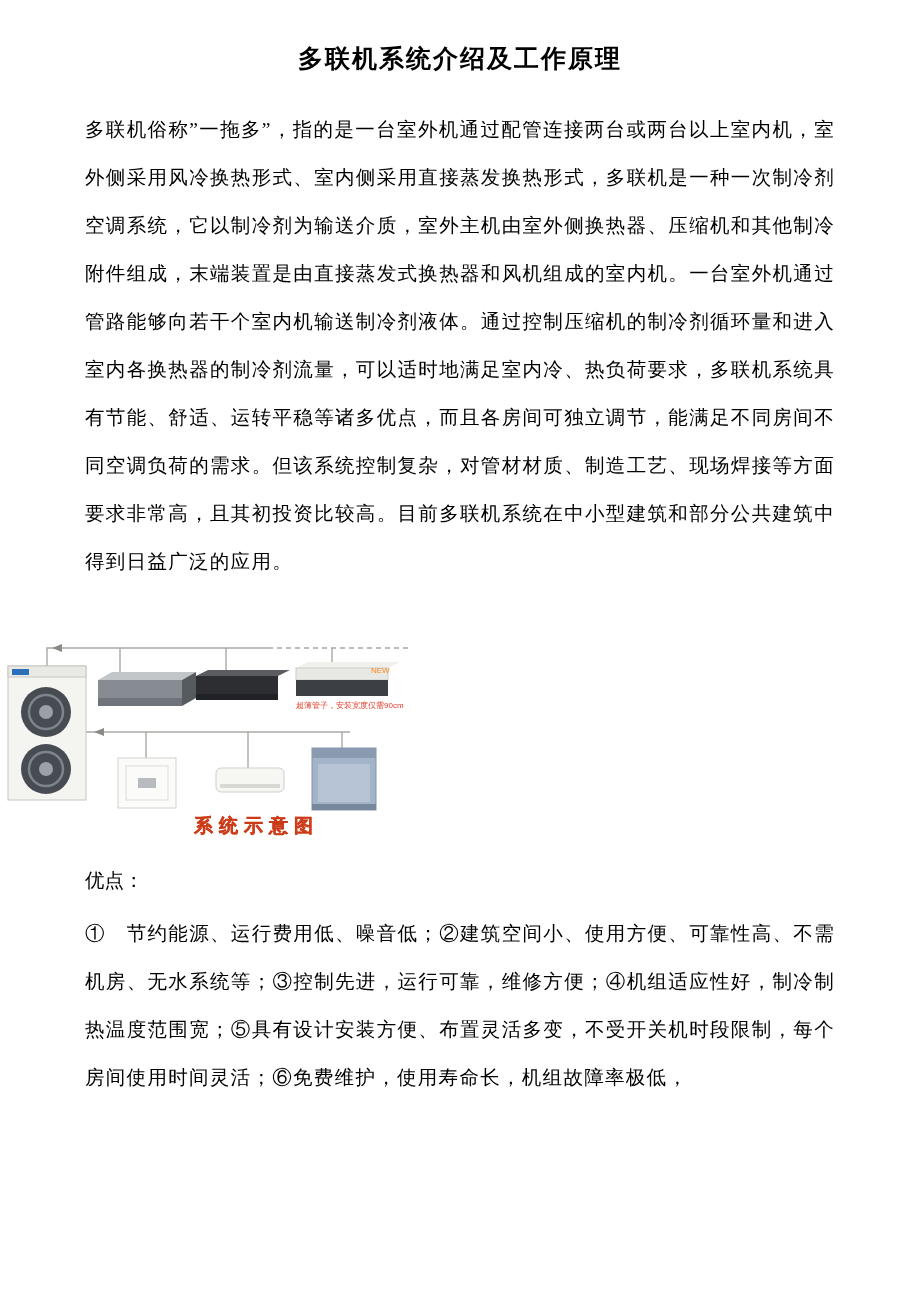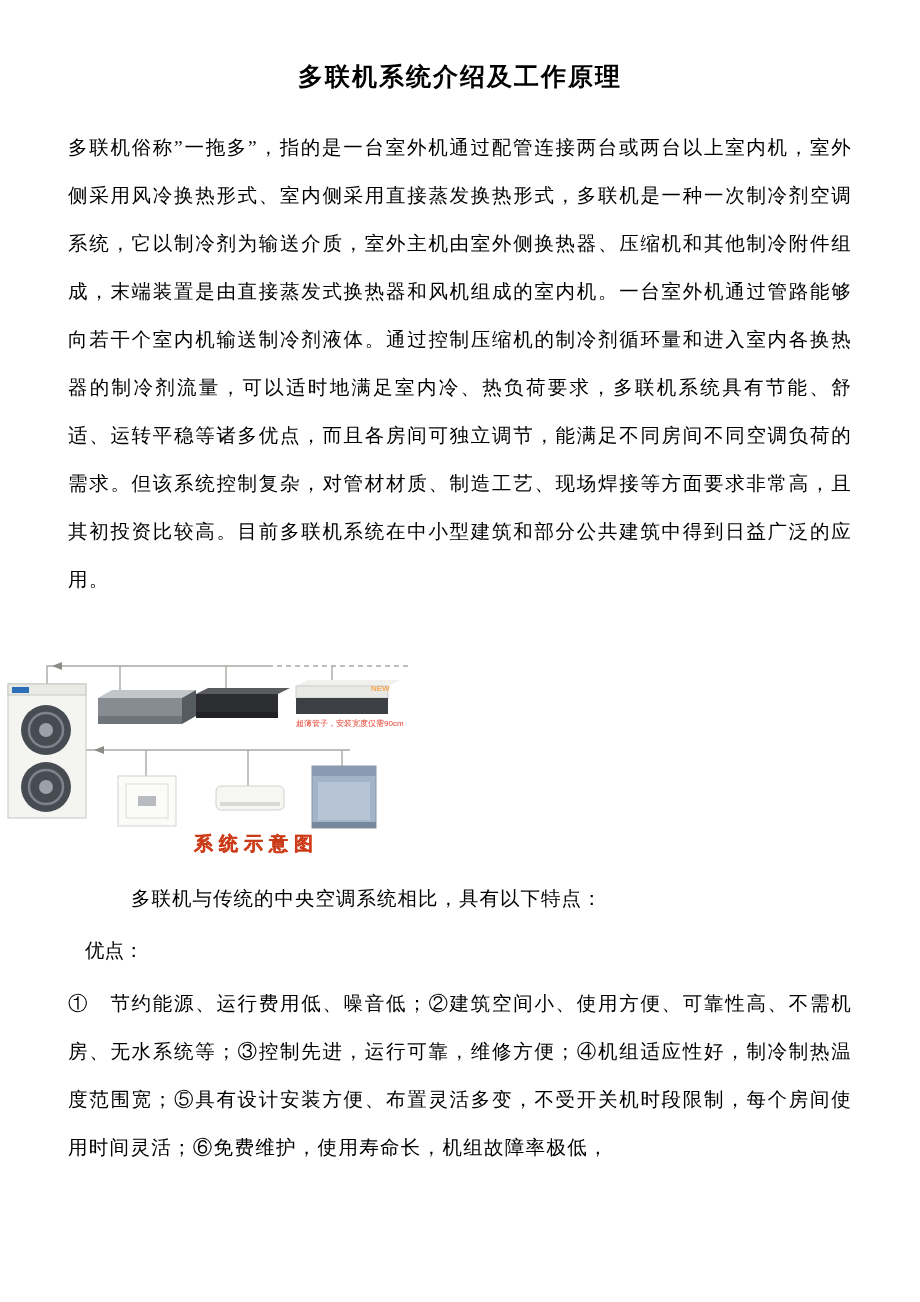--- a/index.html
+++ b/index.html
@@ -7,29 +7,29 @@
   .page {
     width: 920px;
     height: 1302px;
     background: #ffffff;
     position: relative;
     overflow: hidden;
     font-family: "Liberation Serif", "DejaVu Serif", serif;
     color: #000000;
   }
   .doc-title {
-    padding-top: 60px;
+    padding-top: 42px;
     text-align: center;
     font-size: 25px;
     font-weight: bold;
     letter-spacing: 2px;
     line-height: 34px;
   }
   .body-text {
-    margin: 0 68px;
+    margin: 0 85px;
     font-size: 19.5px;
     line-height: 48px;
     letter-spacing: 1.3px;
     text-align: justify;
   }
   .intro { margin-top: 30px; }
   .figure-wrap {
     margin-top: 54px;
     display: flex;
     justify-content: flex-start;
@@ -135,19 +135,18 @@
         <rect x="312" y="108" width="64" height="10" fill="#8a9ab0"></rect>
         <rect x="318" y="124" width="52" height="38" fill="#b6c4d6"></rect>
         <rect x="312" y="164" width="64" height="6" fill="#78889c"></rect>
       </g>
 
       <text x="194" y="192" font-size="19" letter-spacing="6" class="diagram-caption-text" fill="#f4502a" stroke="#c83a18" stroke-width="0.4">系统示意图</text>
     </svg>
   </div>
 
 
-  <div class="features-intro">多联机与传统的中央空调系统相比，具有以下特点：</div>
 
   <div class="adv-label">优点：</div>
 
   <div class="body-text advantages">①　节约能源、运行费用低、噪音低；②建筑空间小、使用方便、可靠性高、不需机房、无水系统等；③控制先进，运行可靠，维修方便；④机组适应性好，制冷制热温度范围宽；⑤具有设计安装方便、布置灵活多变，不受开关机时段限制，每个房间使用时间灵活；⑥免费维护，使用寿命长，机组故障率极低，</div>
 
 </div>
 
 </body></html>

